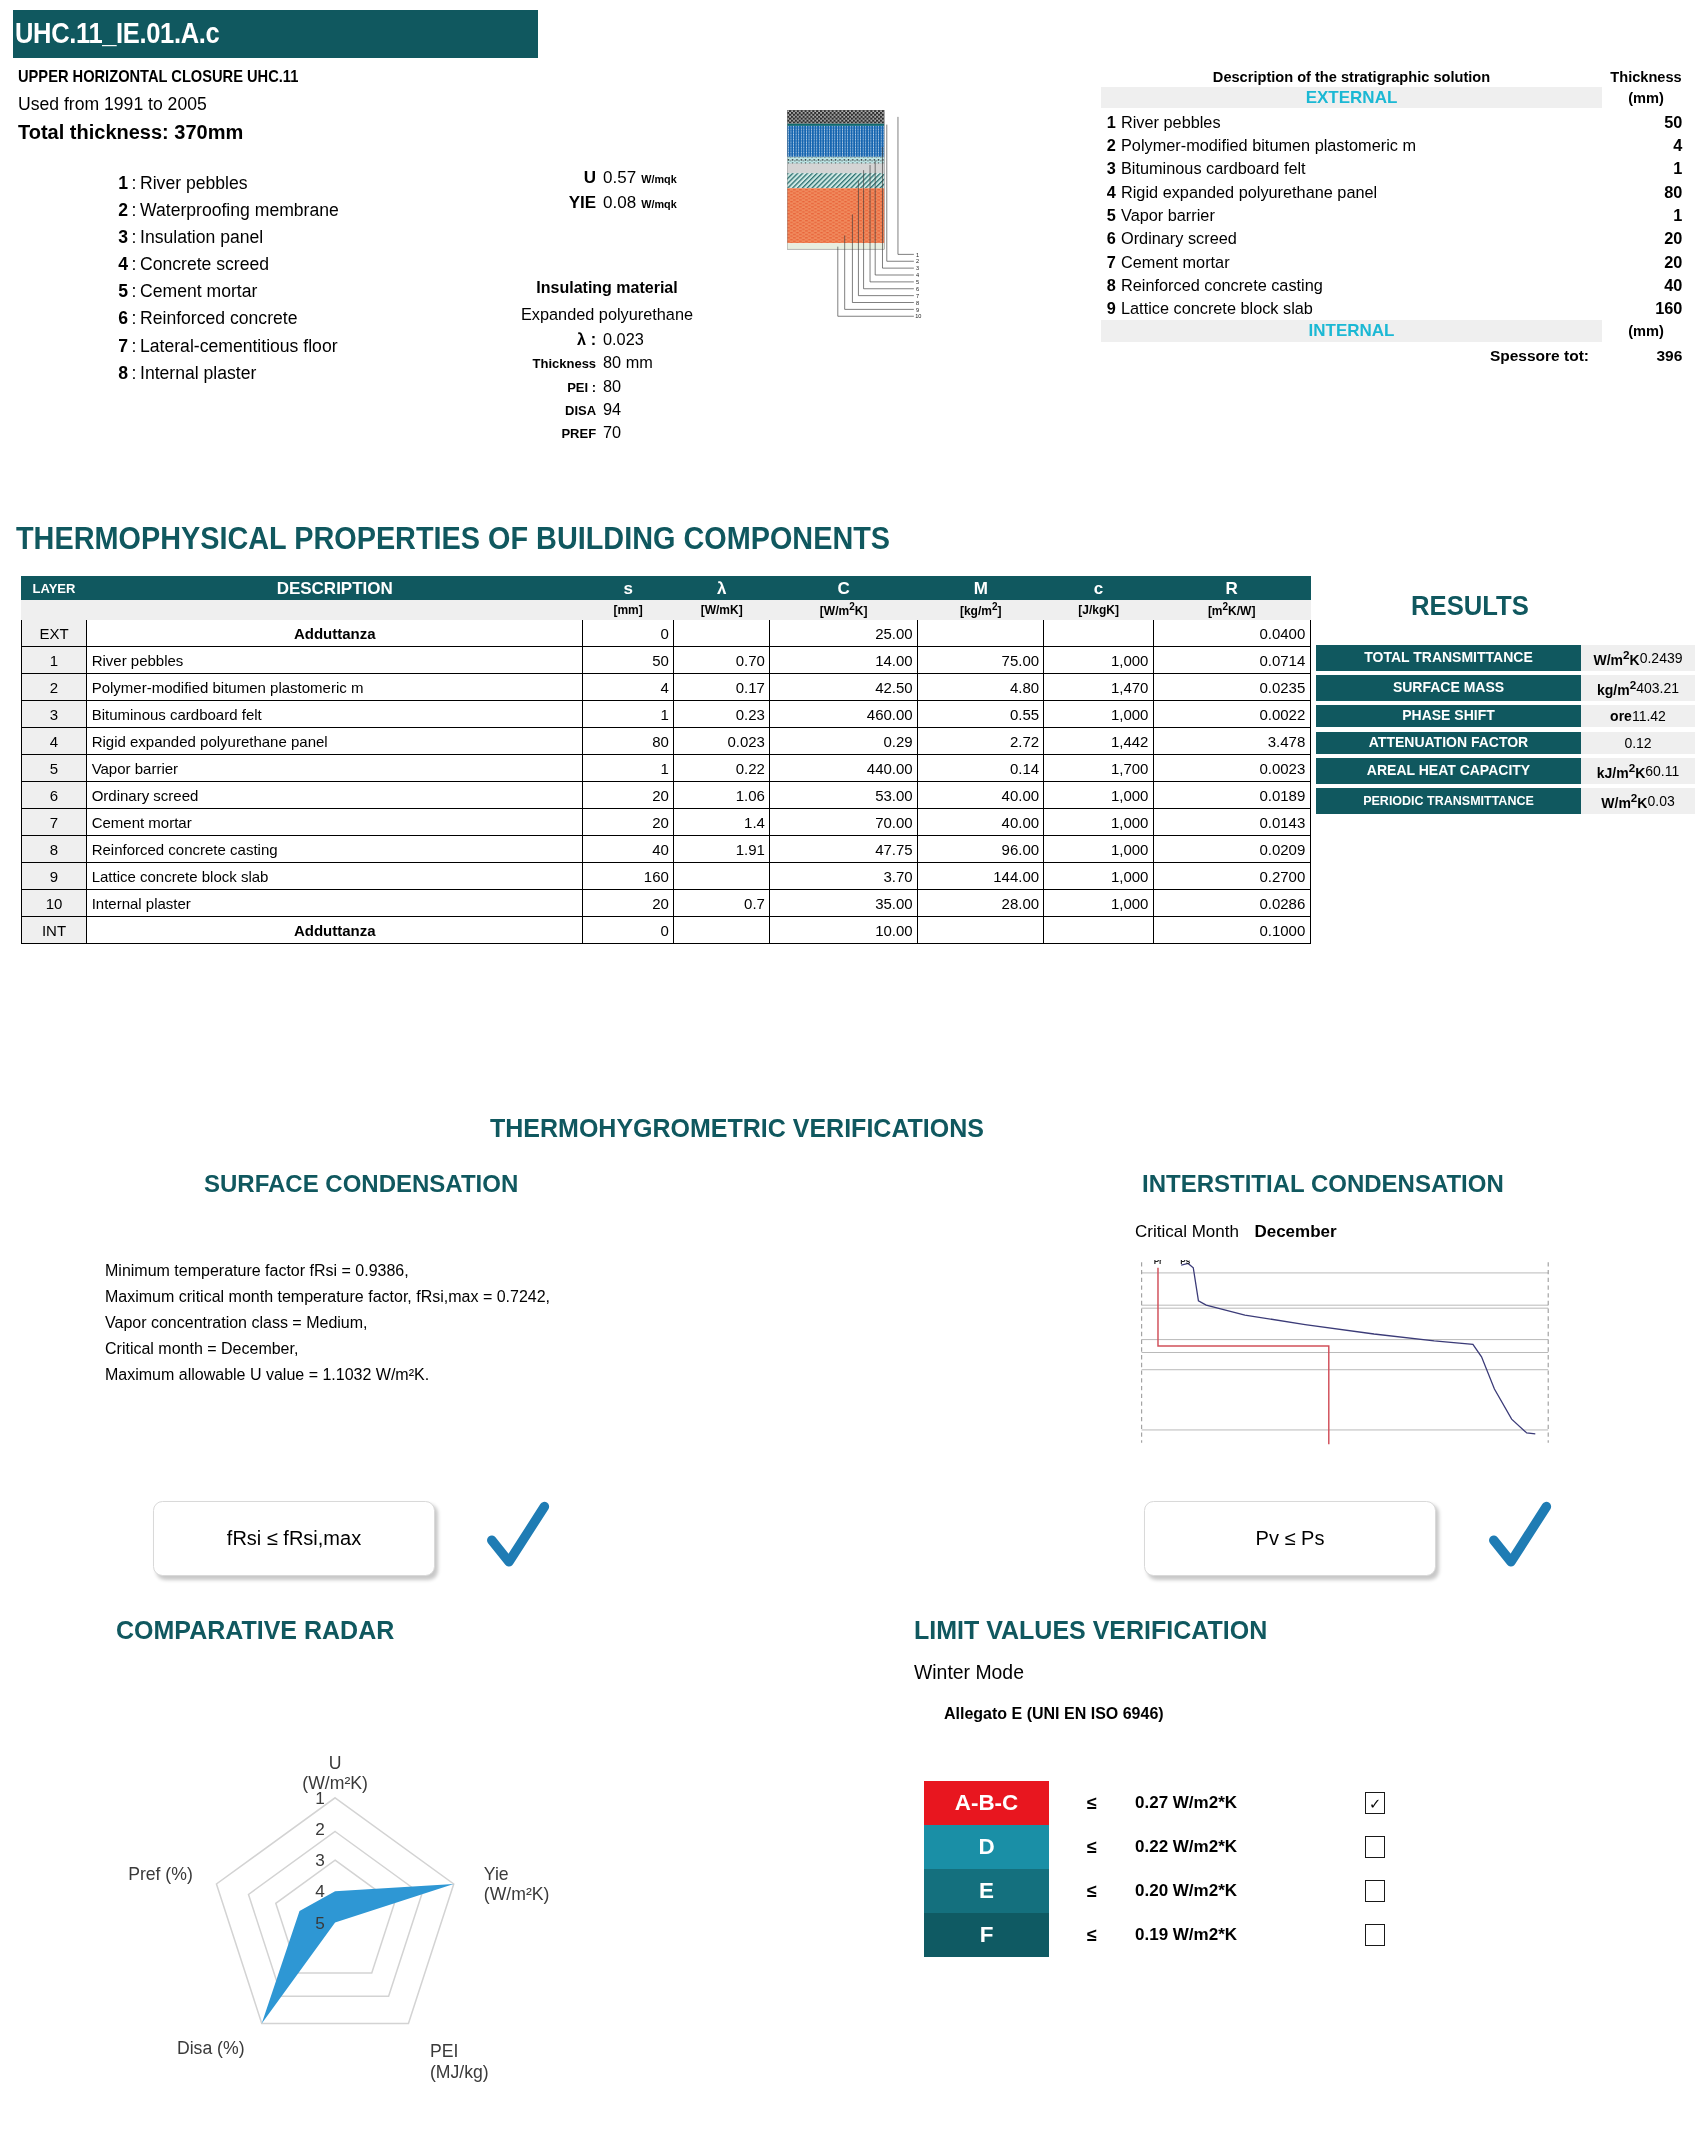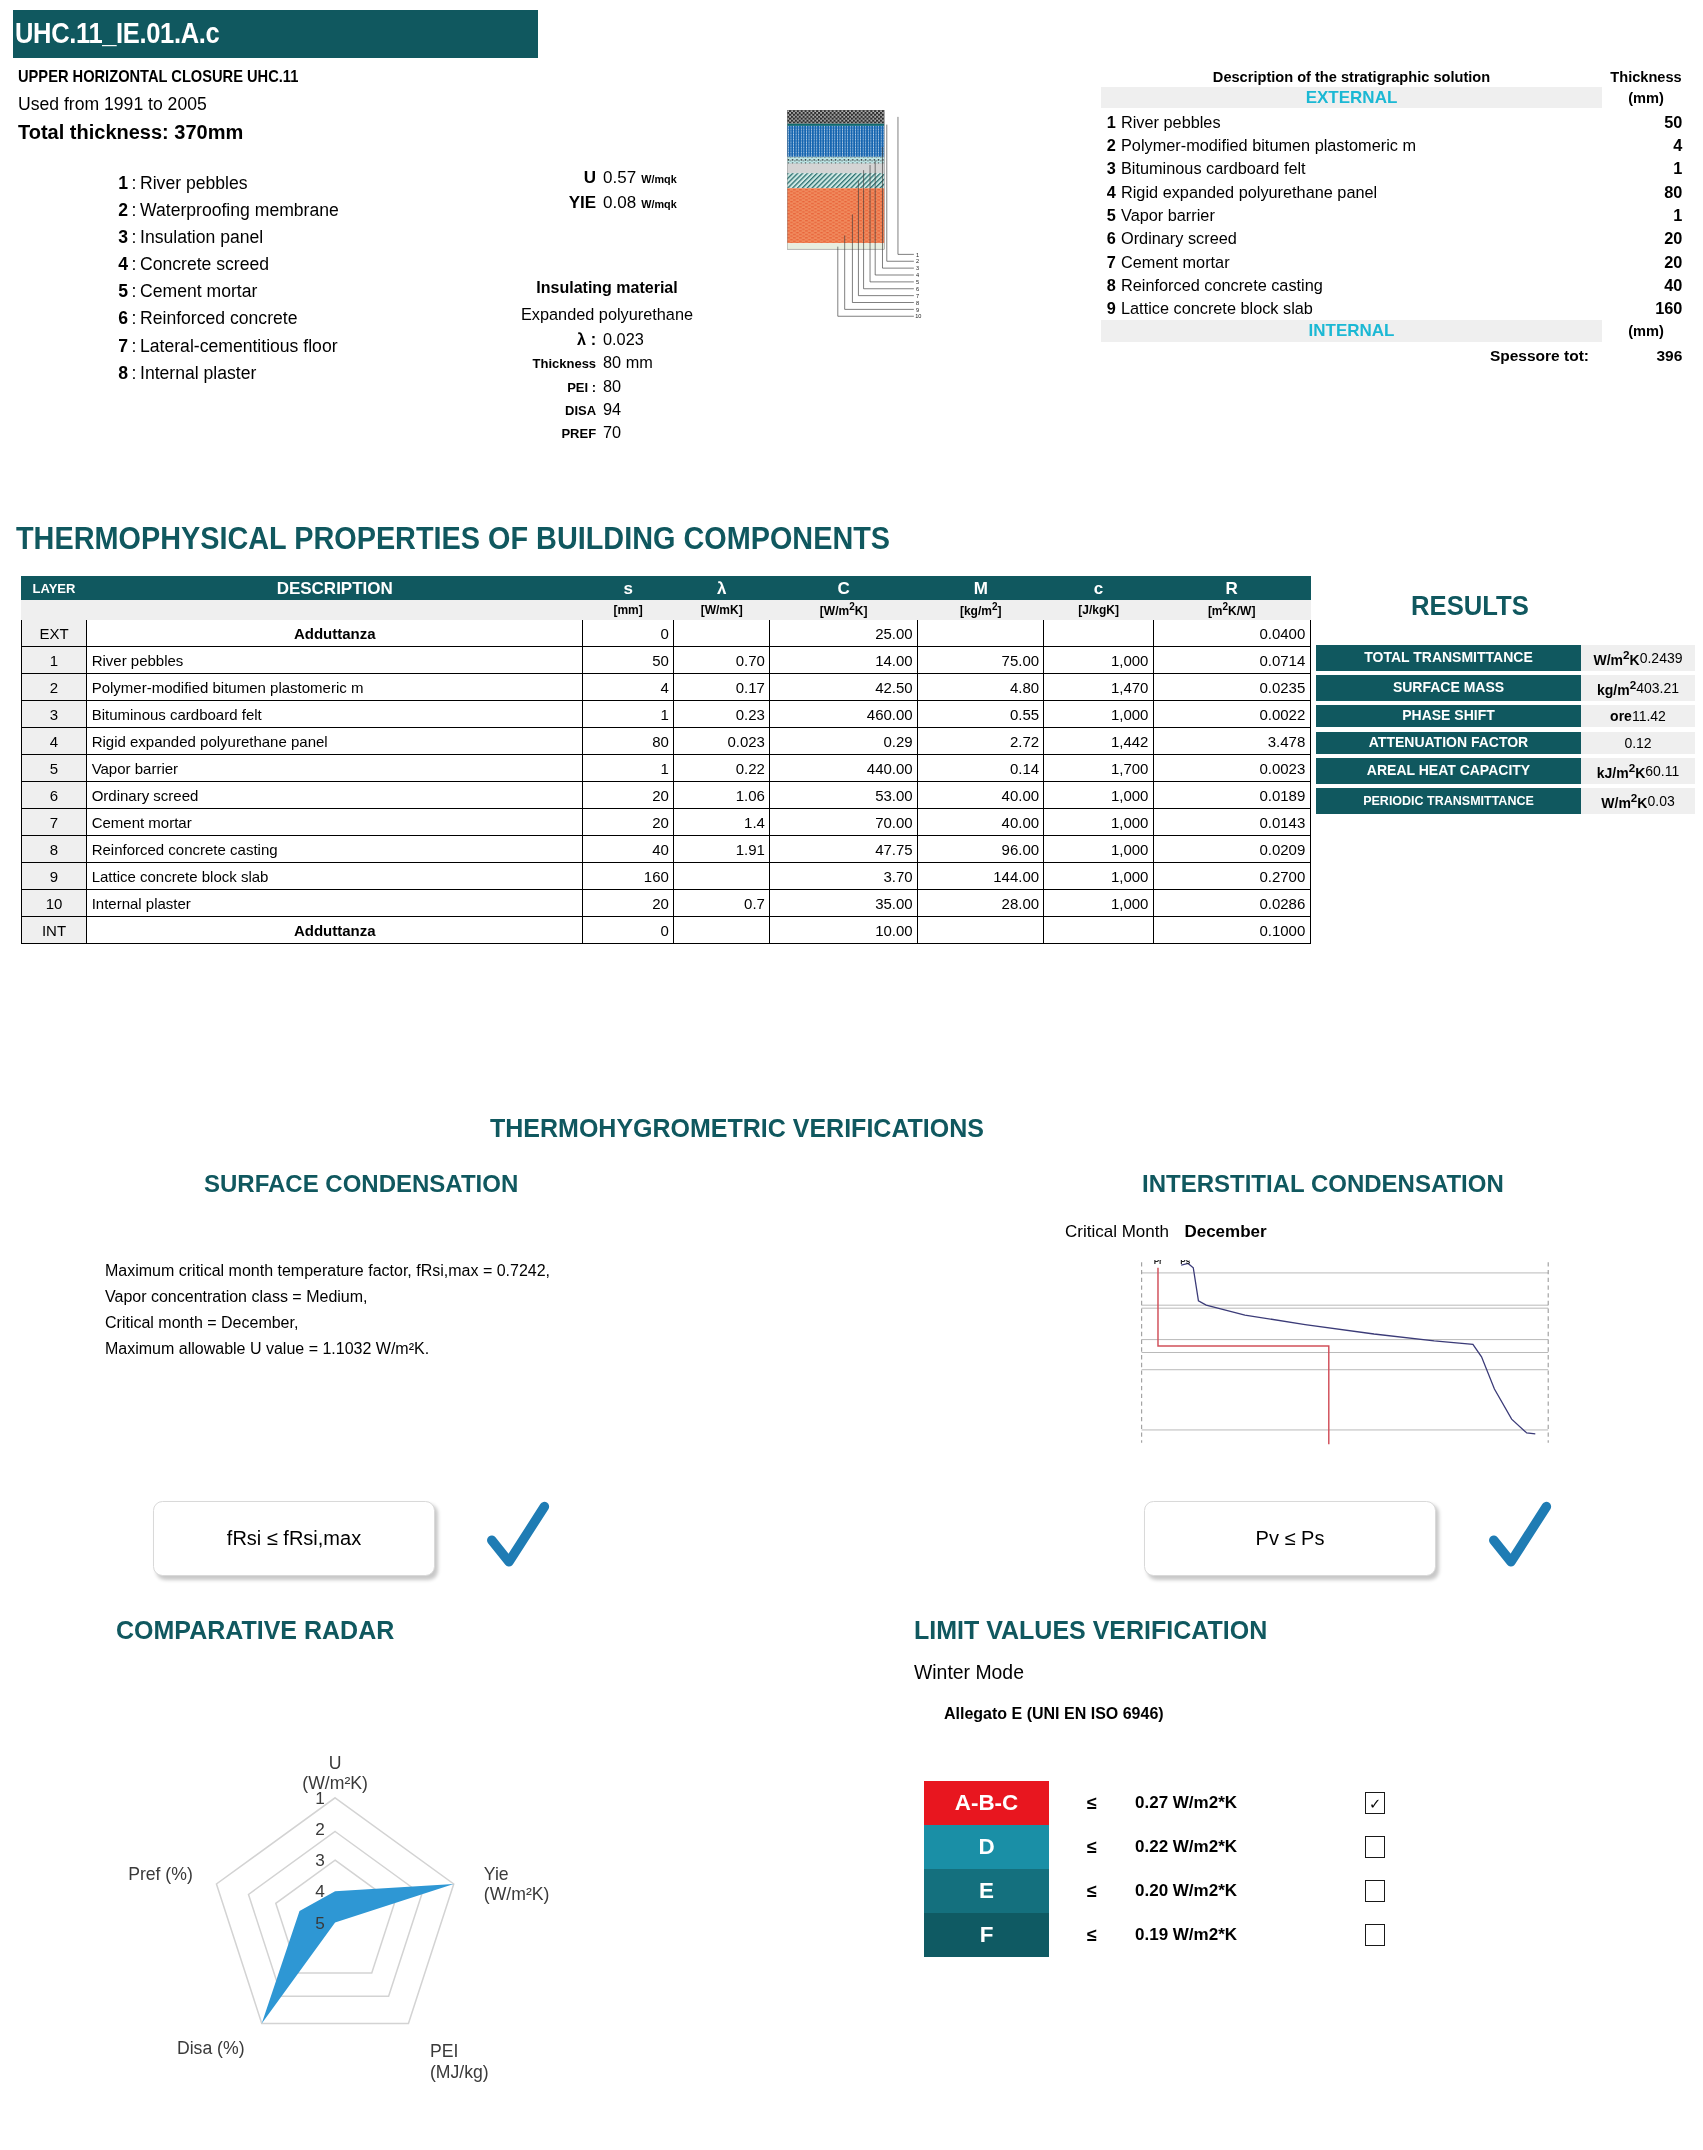--- a/index.html
+++ b/index.html
@@ -90,21 +90,21 @@
   #results .rl.sm { font-size: 12.5px; }
   #results .rr { flex:1; background:#EFEFEF; display:flex; flex-direction:row; align-items:center; justify-content:center; padding: 3px 0; }
   #results .ru { font-size: 14px; font-weight:bold; }
   #results .rv { font-size: 14px; }
 
   
   #th-title { left: 490px; top: 1114px; font-size: 25px; }
   #sc-title { left: 204px; top: 1170px; font-size: 24px; }
   #ic-title { left: 1142px; top: 1170px; font-size: 24px; }
   #sc-body { left: 105px; top: 1258px; width: 611px; font-size: 16px; line-height: 1.62; }
-  #crit { left: 1065px; top: 1222px; display:flex; align-items:center; gap: 15.5px; }
+  #crit { left: 1135px; top: 1222px; display:flex; align-items:center; gap: 15.5px; }
   #crit .lb { font-size: 17px; }
   #crit .vb { font-size: 17px; font-weight: bold; }
 
   #icchart { left: 1133px; top: 1260px; width: 426px; height: 185px; background:#fff; }
 
   .vbox {
     border: 0.9px solid #d9d9d9; border-radius: 9.5px; background:#fff;
     box-shadow: 3px 3.9px 3.9px rgba(0,0,0,0.22);
     display:flex; align-items:center; justify-content:center;
     font-size: 20px;
@@ -540,20 +540,21 @@
         <div class="ru">W/m<sup>2</sup>K</div>
         <div class="rv">0.03</div>
       </div>
     </div>
   </div>
 
 <div id="th-title" class="abs sectitle">THERMOHYGROMETRIC VERIFICATIONS</div>
 <div id="sc-title" class="abs sectitle">SURFACE CONDENSATION</div>
 <div id="ic-title" class="abs sectitle">INTERSTITIAL CONDENSATION</div>
 <div id="sc-body" class="abs">
+    <div>Minimum temperature factor fRsi = 0.9386,</div>
     <div>Maximum critical month temperature factor, fRsi,max = 0.7242,</div>
     <div>Vapor concentration class = Medium,</div>
     <div>Critical month = December,</div>
     <div>Maximum allowable U value = 1.1032 W/m²K.</div>
   </div>
 
 <div id="crit" class="abs">
   <span class="lb">Critical Month</span>
   <span class="vb">December</span>
 </div>

